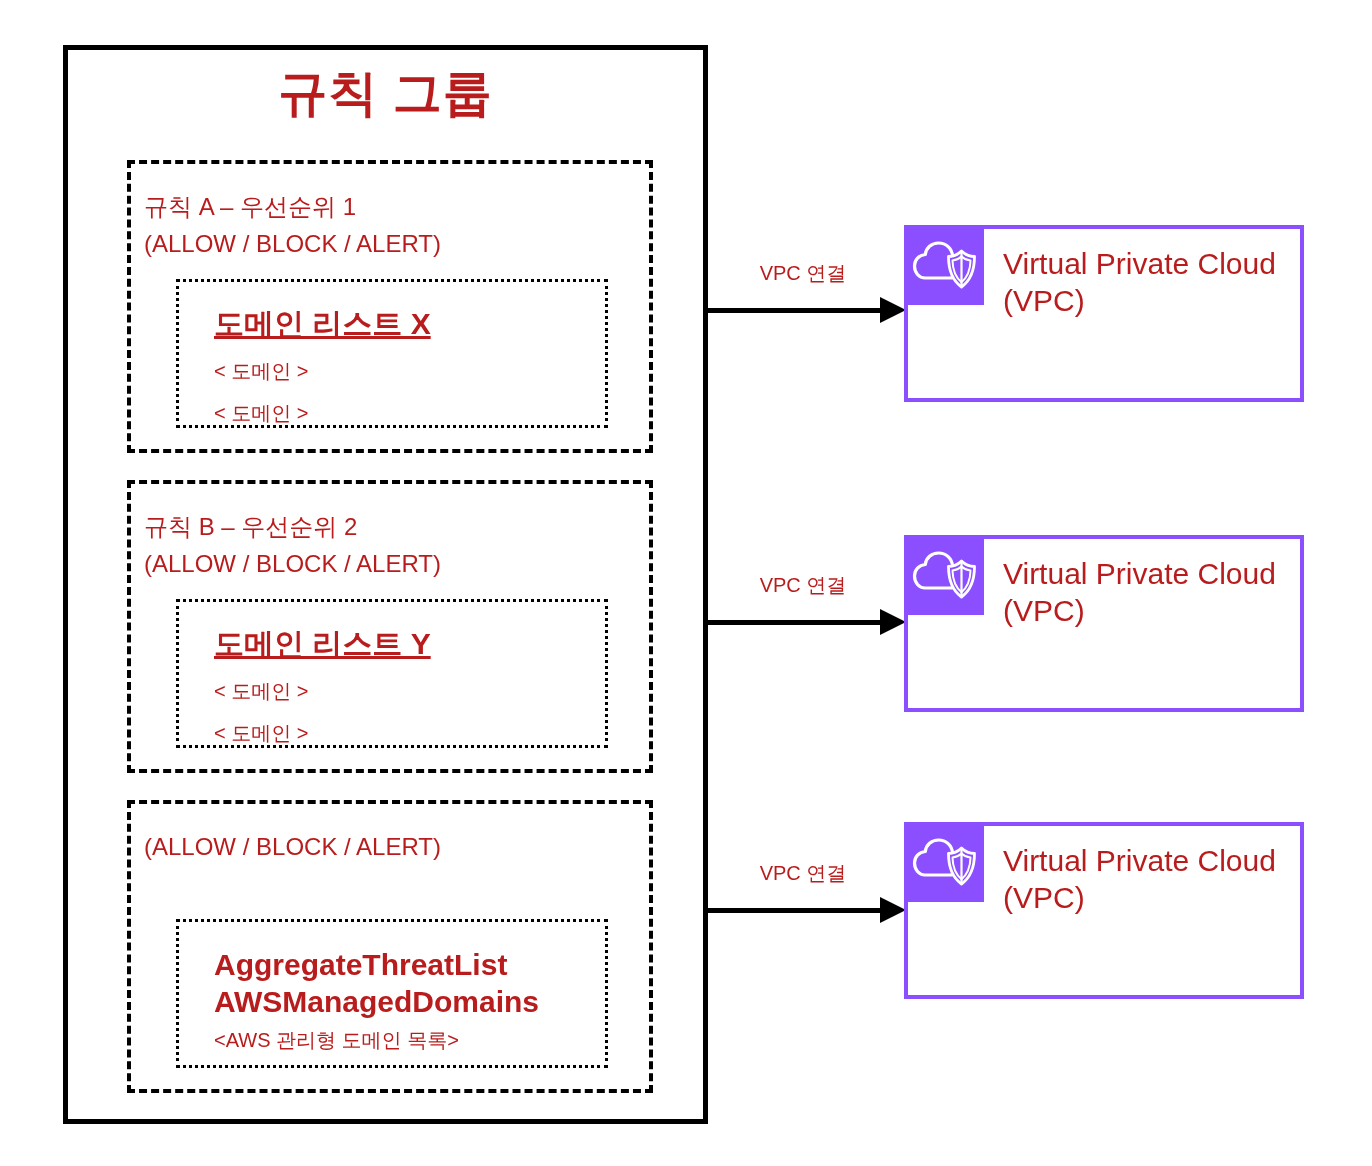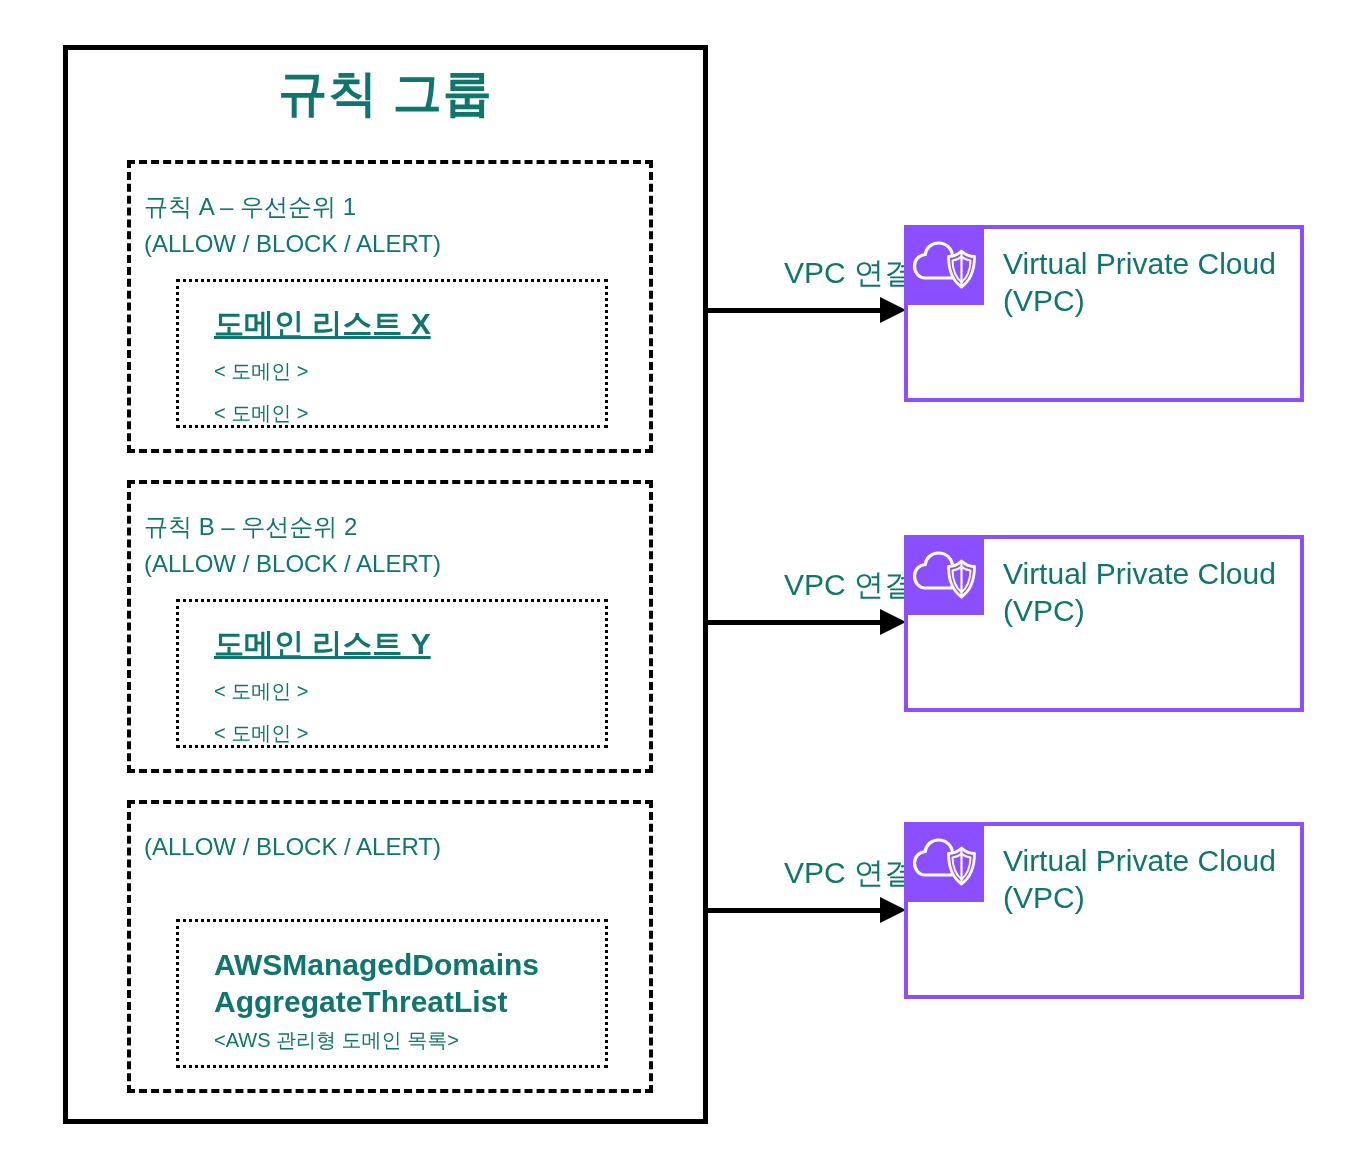--- a/index.html
+++ b/index.html
@@ -1,21 +1,21 @@
 <!DOCTYPE html>
 <html><head>
 <meta charset="utf-8">
 <style>
   html,body{margin:0;padding:0;background:#ffffff;}
   .canvas{
     position:relative;
     width:1372px;height:1166px;
     background:#ffffff;
     font-family:"Liberation Sans","DejaVu Sans",sans-serif;
-    color:#0f766e;
+    color:#b91c1c;
     overflow:hidden;
   }
   
   .rule-group{
     position:absolute;left:63px;top:45px;width:645px;height:1079px;
     box-sizing:border-box;border:5px solid #000000;background:#ffffff;
   }
   .rg-title{
     margin-top:14px;text-align:center;
     font-size:49px;line-height:58px;font-weight:bold;letter-spacing:1px;
@@ -43,21 +43,21 @@
   .rule.r3 .dl-title{line-height:37px;}
   .rule.r3 .dl-entry{line-height:40px;}
   .rule.r1 .dl-title,.rule.r2 .dl-title{margin-bottom:8px;text-decoration:underline;}
   
   .conn{position:absolute;left:708px;width:200px;height:0;}
   .conn.c1{top:310px;}
   .conn.c2{top:622px;}
   .conn.c3{top:910px;}
   .conn-label{
     position:absolute;left:0;top:-56px;width:190px;text-align:center;
-    font-size:30px;line-height:38px;white-space:nowrap;margin-left:46px;
+    font-size:20px;line-height:38px;white-space:nowrap;
   }
   .conn-line{position:absolute;left:0;top:-2px;width:176px;height:5px;background:#000000;}
   .conn-head{
     position:absolute;left:172px;top:-13px;width:0;height:0;
     border-left:26px solid #000000;
     border-top:13px solid transparent;
     border-bottom:13px solid transparent;
   }
   
   .vpc{
@@ -104,22 +104,22 @@
         <div class="dl-entry">&lt; 도메인 &gt;</div>
         <div class="dl-entry">&lt; 도메인 &gt;</div>
       </div>
     </section>
 
     <section class="rule r3">
       <div class="rule-head">
         <div class="rule-actions">(ALLOW / BLOCK / ALERT)</div>
       </div>
       <div class="domain-list">
+        <div class="dl-title">AggregateThreatList</div>
         <div class="dl-title">AWSManagedDomains</div>
-        <div class="dl-title">AggregateThreatList</div>
         <div class="dl-entry">&lt;AWS 관리형 도메인 목록&gt;</div>
       </div>
     </section>
   </div>
 
   <div class="conn c1">
     <div class="conn-label">VPC 연결</div>
     <div class="conn-line"></div>
     <div class="conn-head"></div>
   </div>

